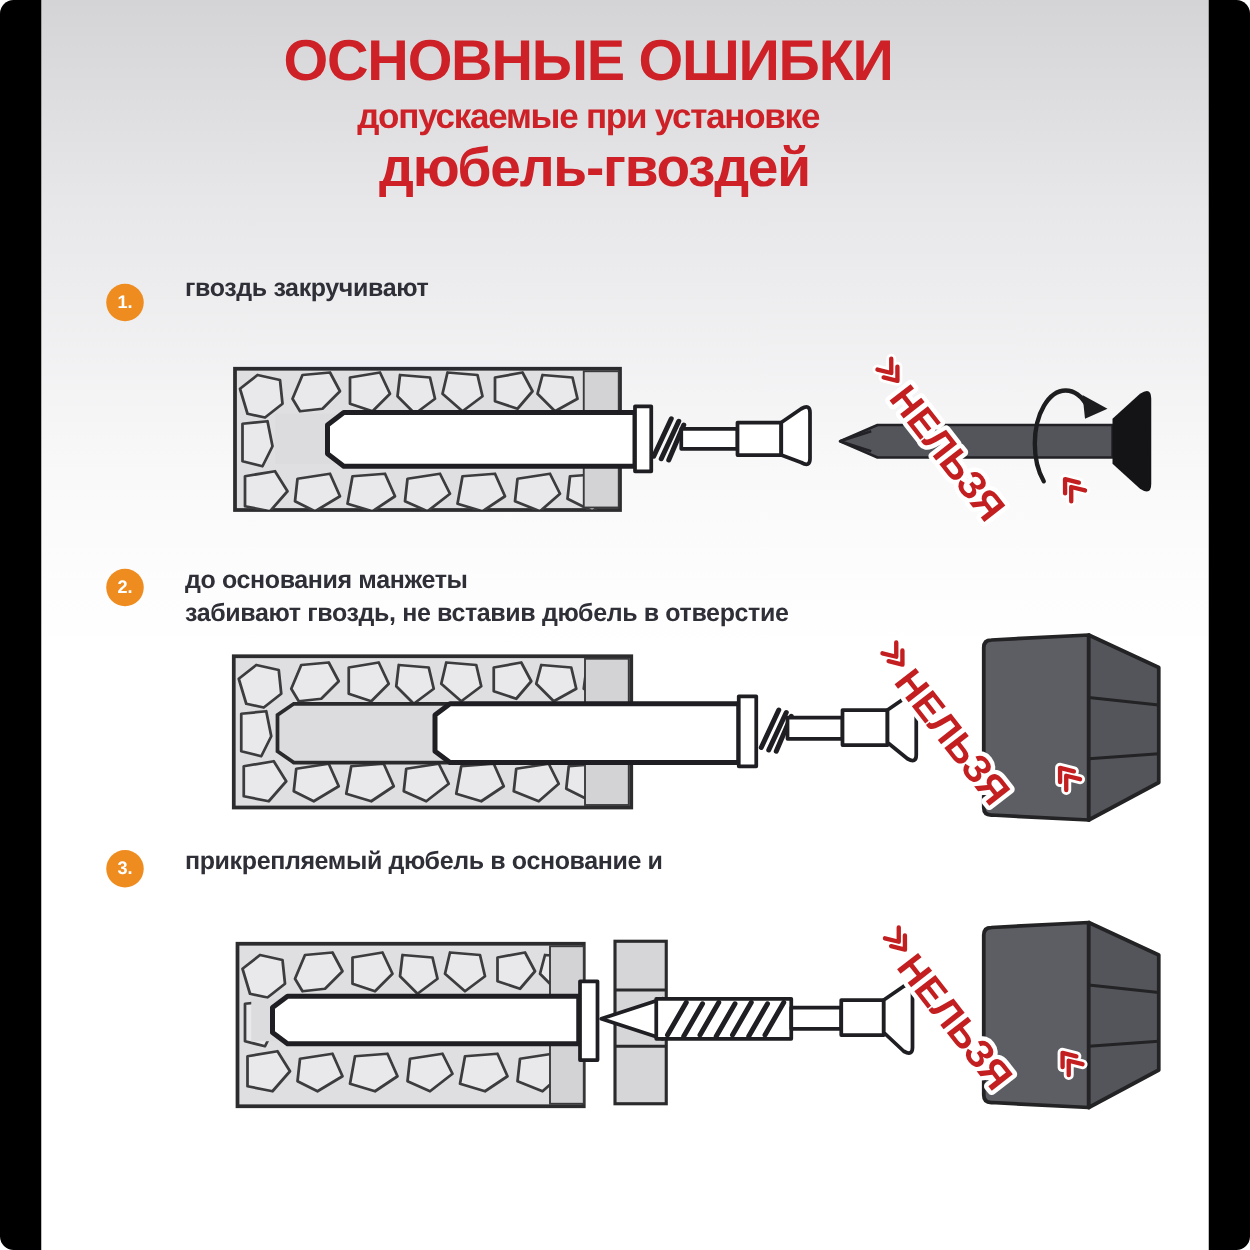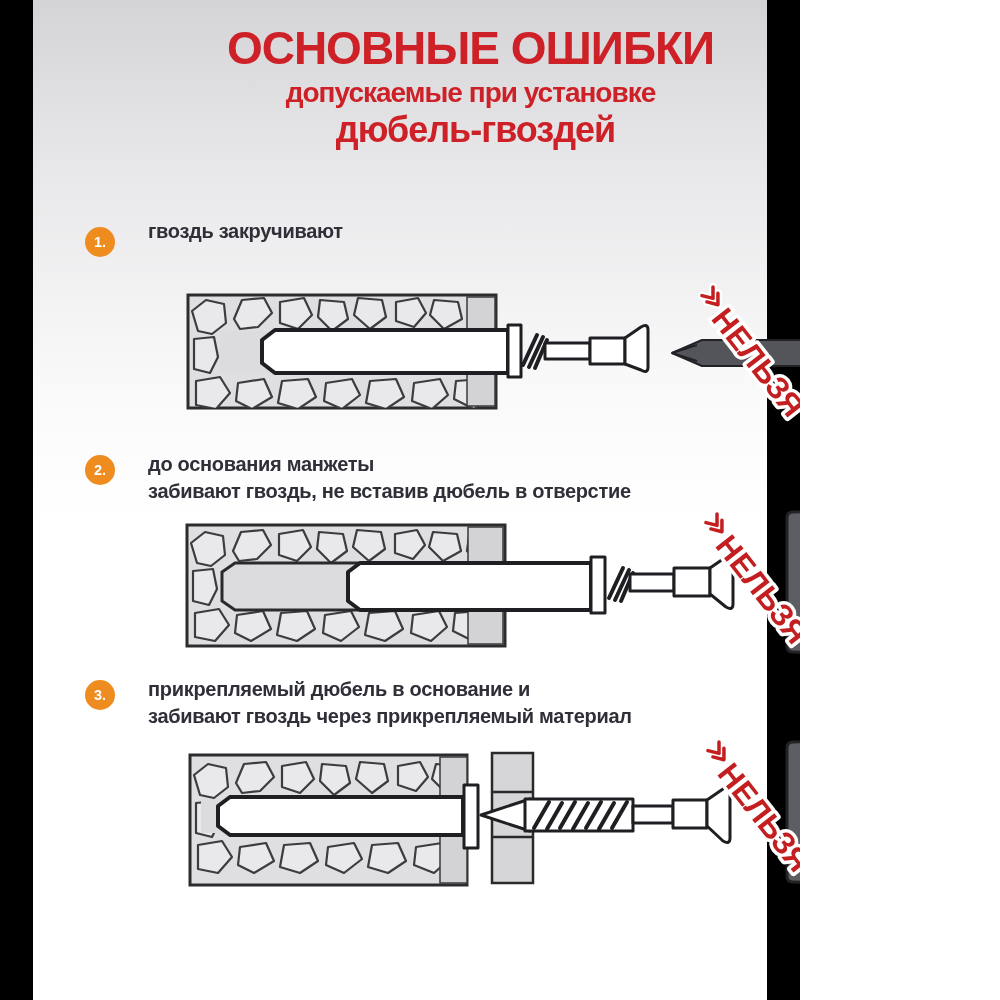--- a/index.html
+++ b/index.html
@@ -1,28 +1,29 @@
 <!DOCTYPE html>
 <html><head>
 <meta charset="utf-8">
 <style>
   html,body{margin:0;padding:0;}
   .page{
-    position:relative;width:800px;height:1000px;overflow:hidden;
+    position:relative;width:1000px;height:1000px;overflow:hidden;
     background:linear-gradient(180deg,#d4d4d6 0%,#e7e7e9 16%,#f9f9fa 38%,#ffffff 52%,#ffffff 100%);
     font-family:"Liberation Sans",sans-serif;
+    border-radius:11px;
   }
   .frame-bar{position:absolute;top:0;width:33px;height:1000px;background:#000;}
   .frame-bar.left{left:0;}
   .frame-bar.right{right:0;}
 
   .title-block{position:absolute;left:33px;top:20px;width:875px;text-align:center;color:#ce2127;font-weight:700;letter-spacing:-1px;}
   .title-line1{font-size:46px;line-height:1.22;}
   .title-line2{font-size:28px;line-height:1.18;}
-  .title-line3{font-size:36px;line-height:1.18;margin-left:10px;}
+  .title-line3{font-size:44px;line-height:1.18;margin-left:10px;}
 
   .badge{
     position:absolute;left:85px;width:30px;height:30px;border-radius:50%;
     background:#ef8c1f;color:#fff;font-size:14.5px;font-weight:700;
     display:flex;align-items:center;justify-content:center;
   }
   .item-text{position:absolute;left:148px;color:#2f2f38;font-size:20px;font-weight:700;line-height:27px;letter-spacing:-0.3px;}
 
   .illu{position:absolute;left:185px;}
 
@@ -169,21 +170,20 @@
     </g>
     <use href="#hammer" transform="translate(600,8)"></use>
     <use href="#spark" transform="translate(532,16) rotate(52)"></use>
     <text class="nelza" transform="translate(547,34) rotate(52)" dominant-baseline="hanging">НЕЛЬЗЯ</text>
     <use href="#spark" transform="translate(668,134) rotate(232)"></use>
   </svg>
 
   <div class="badge" style="top:680px">3.</div>
   <div class="item-text" style="top:676px">
     <div>прикрепляемый дюбель в основание и</div>
-    <div>забивают гвоздь через прикрепляемый материал</div>
   </div>
 
   <svg class="illu" style="top:718px" width="750" height="185" viewBox="0 0 750 185">
     <g>
       <rect class="wallrect" x="5" y="37" width="277" height="130"></rect>
       <g clip-path="url(#clip-wall-3)">
           <use href="#stones" transform="translate(5,41)"></use>
         </g>
       <rect class="plainstrip" x="255" y="39" width="27" height="126"></rect>
       <rect x="16" y="81" width="24" height="34" fill="#dcdcde"></rect>

